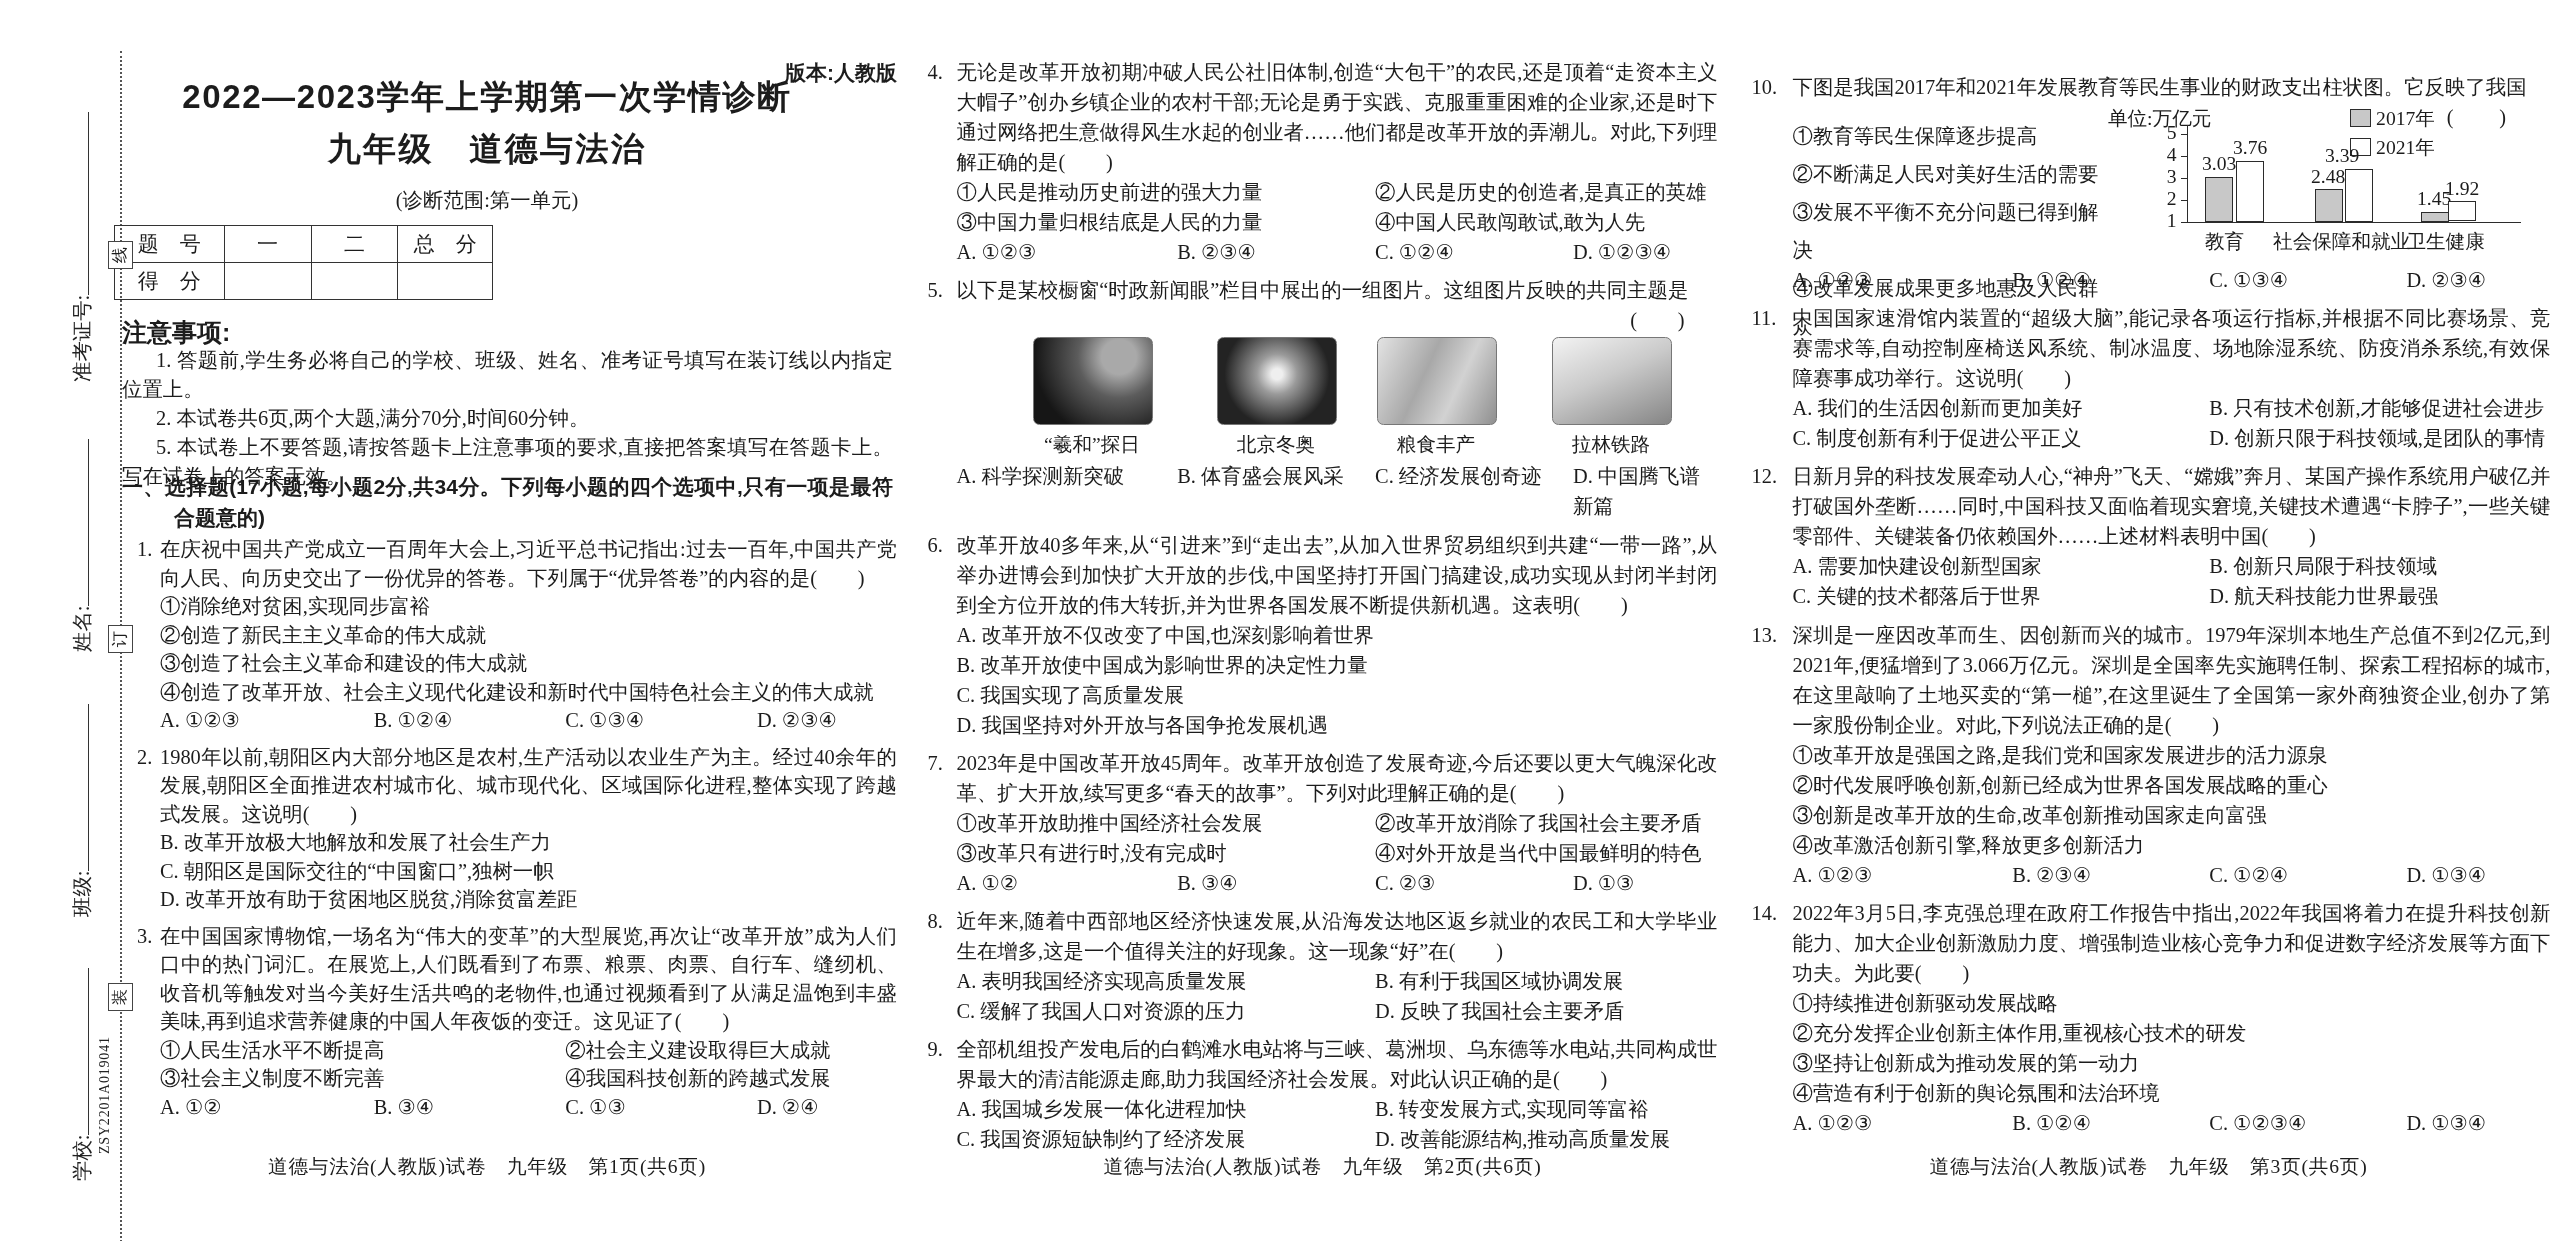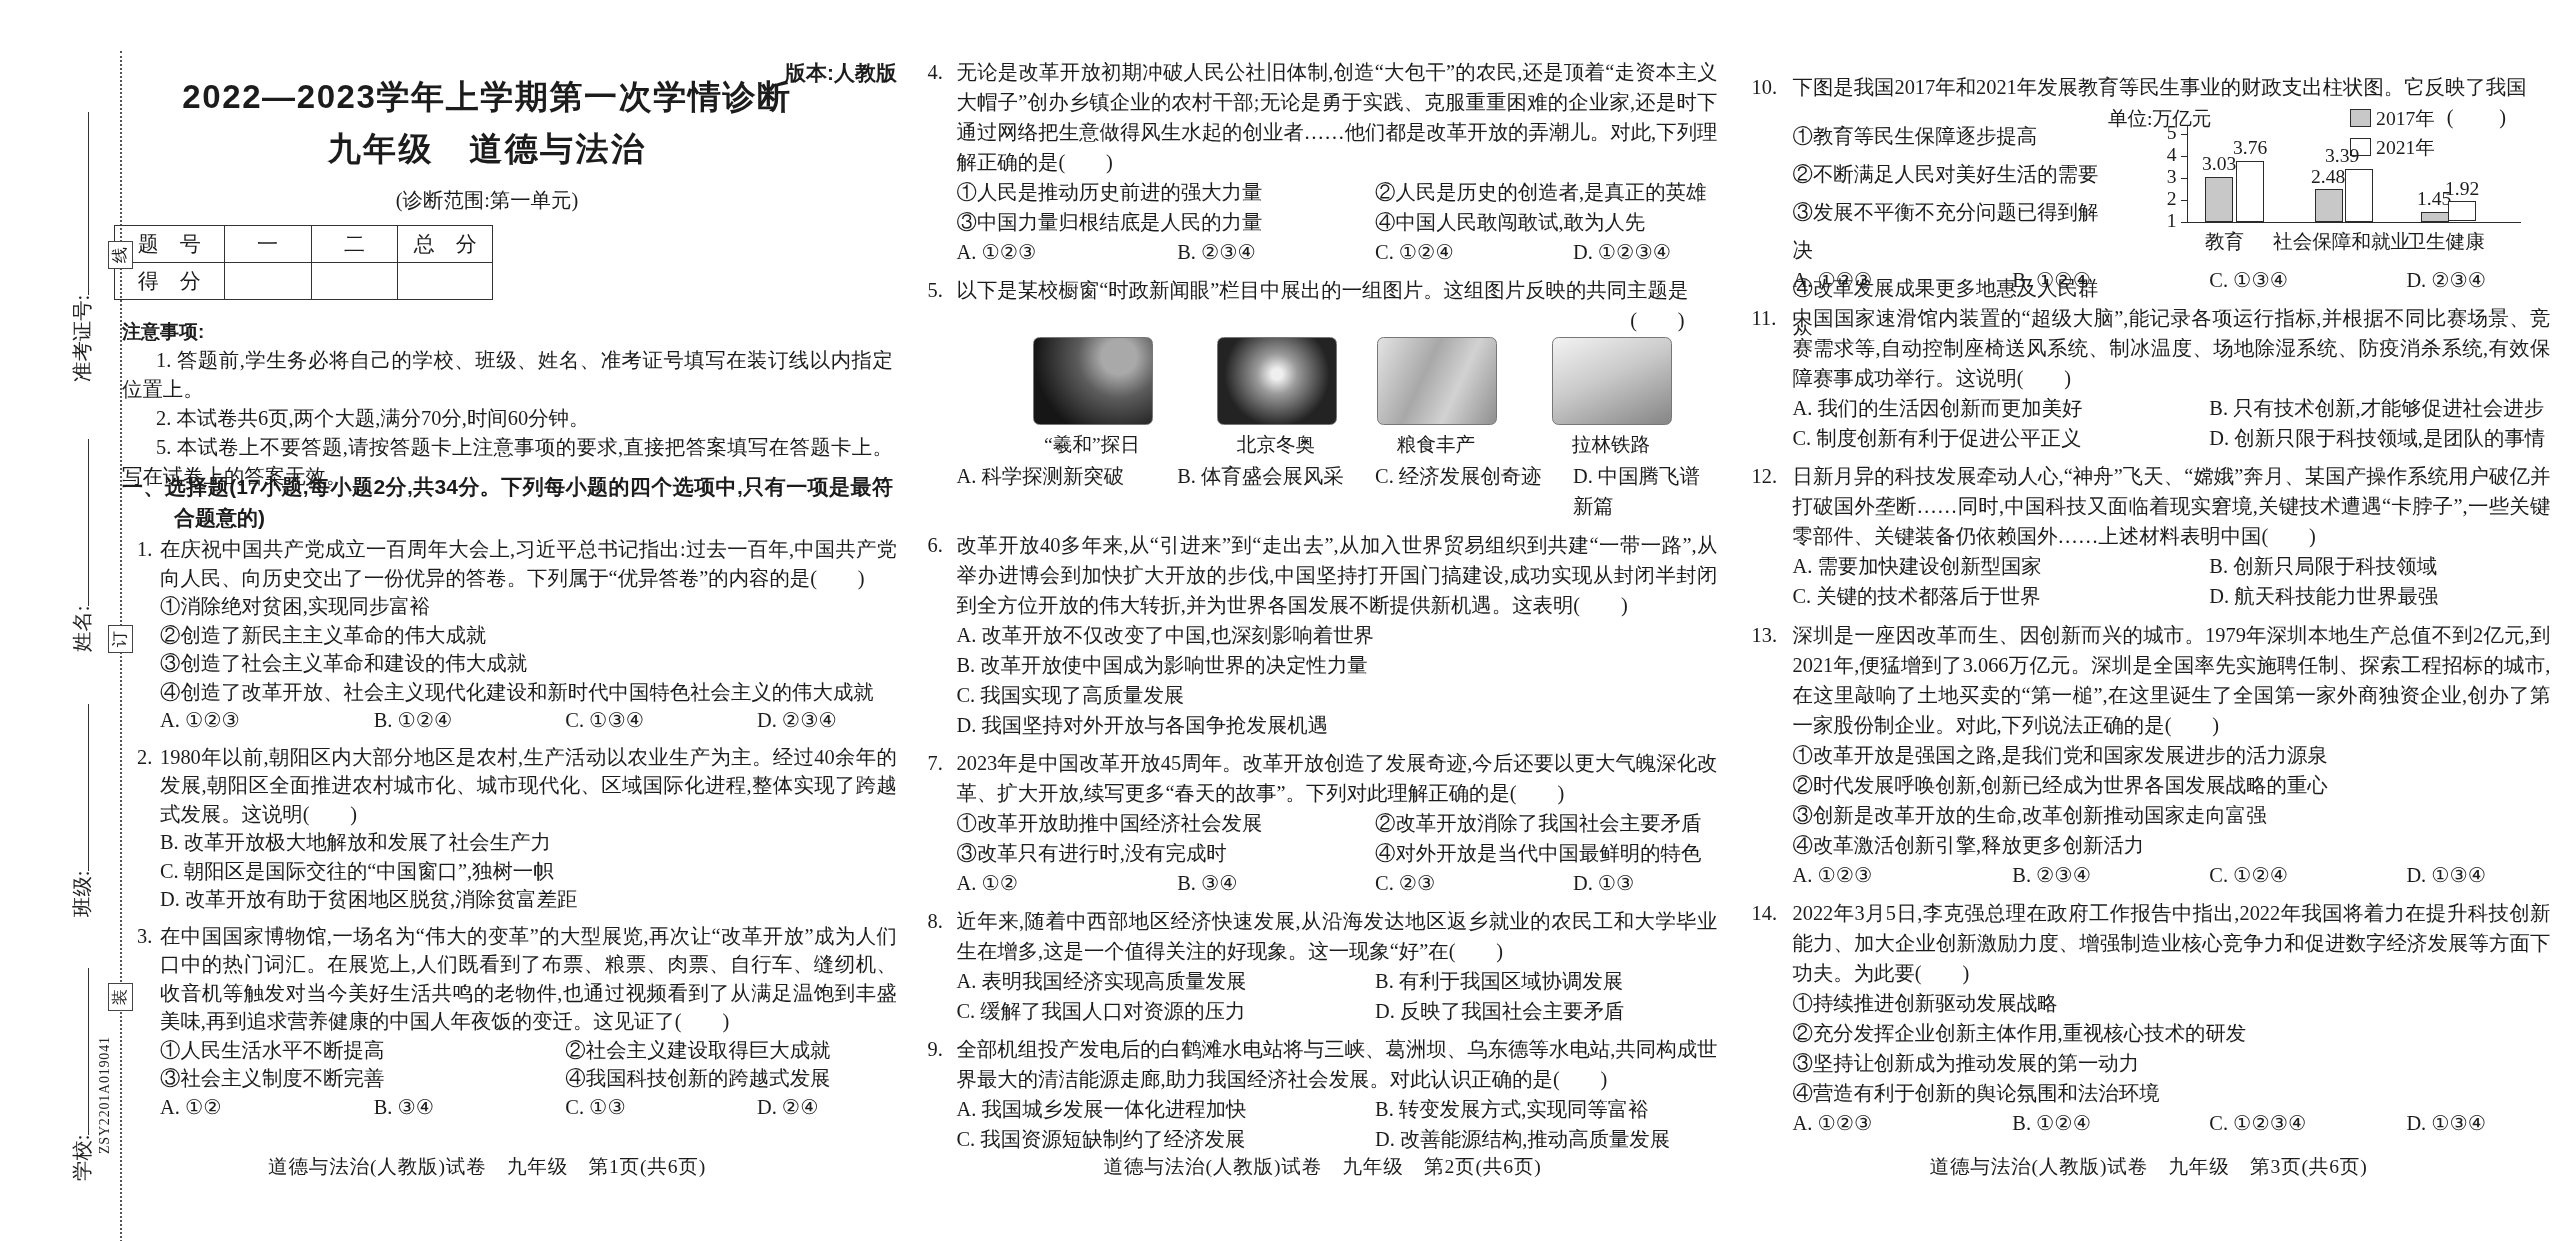--- a/index.html
+++ b/index.html
@@ -30,21 +30,21 @@
   .subtitle{position:absolute;top:186px;left:0;right:0;text-align:center;font-size:20.4px;}
 
   table.score-table{position:absolute;top:225px;left:37px;width:379px;border-collapse:collapse;}
   table.score-table td{border:1.6px solid #333;height:36px;text-align:center;font-size:21px;padding:0;}
   table.score-table td.c1{width:29%;}
   table.score-table td.c2{width:23%;}
   table.score-table td.c3{width:23%;}
   table.score-table td.c4{width:25%;}
 
   .notice{position:absolute;top:318px;left:45px;right:4.1px;font-size:20.4px;line-height:29px;}
-  .notice .notice-title{font-size:19px;line-height:28px;}
+  .notice .notice-title{font-size:25px;line-height:28px;}
   .notice p{margin:0;text-indent:34px;text-align:justify;}
 
   .sec-heading{position:absolute;top:471px;left:45px;right:4.1px;font-size:21px;line-height:31px;
                padding-left:52px;text-indent:-52px;text-align:justify;}
 
   .q-container{position:absolute;}
   #page1 .q-container{left:60px;top:535px;right:0;font-size:20.4px;line-height:28.5px;}
   #page2 .q-container{left:6.5px;top:57px;right:6.5px;font-size:20.4px;line-height:30px;}
   #page3 .q-container{left:6.5px;top:72px;right:1.6px;font-size:20.4px;line-height:30px;}
 

